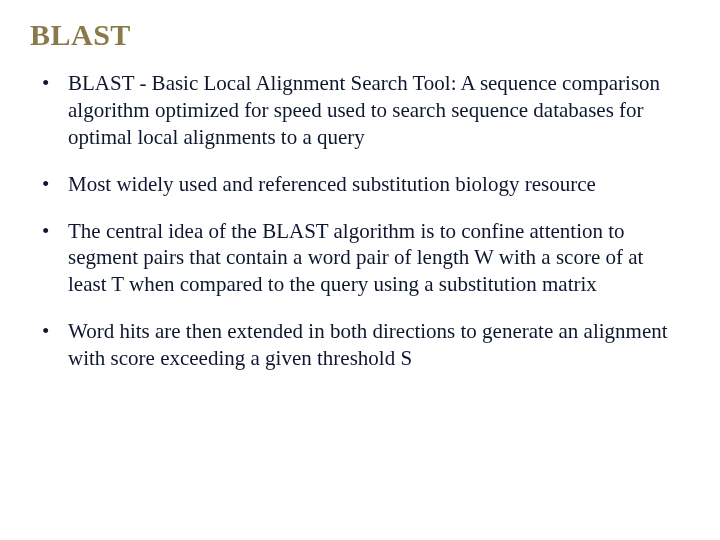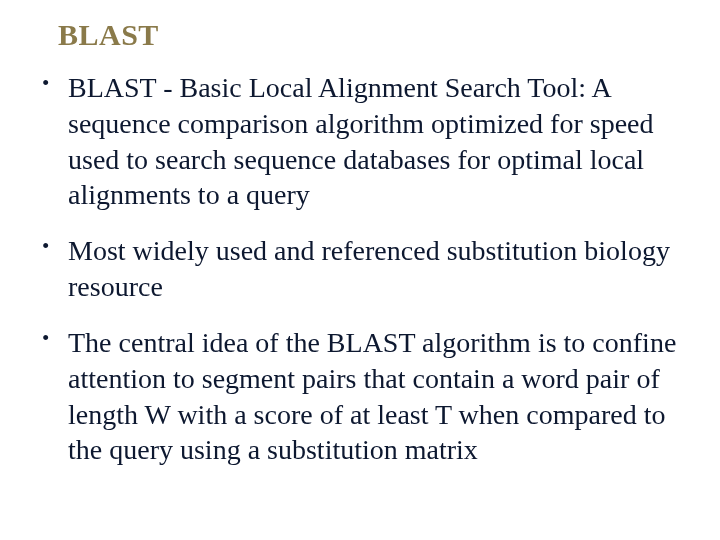--- a/index.html
+++ b/index.html
@@ -14,31 +14,30 @@
       font-family: Georgia, 'Times New Roman', serif;
       padding: 18px 40px 20px 30px;
       color: #1a1a2e;
     }
     .title {
       font-size: 30px;
       font-weight: bold;
       color: #8a7a4a;
       margin-bottom: 18px;
       letter-spacing: 0.5px;
-      margin-left: 28px;
     }
     .bullet-list {
       list-style: none;
       padding-left: 10px;
     }
     .bullet-item {
       position: relative;
       padding-left: 28px;
       margin-bottom: 20px;
-      font-size: 28px;
+      font-size: 21px;
       line-height: 1.28;
       color: #0d1830;
     }
     .bullet-item::before {
       content: "•";
       position: absolute;
       left: 2px;
       top: 0;
       font-size: 21px;
       color: #0d1830;
@@ -46,13 +45,14 @@
   </style>
 </head>
 <body>
 
 <h1 class="title">BLAST</h1>
 
 <ul class="bullet-list">
   <li class="bullet-item">BLAST - Basic Local Alignment Search Tool: A sequence comparison algorithm optimized for speed used to search sequence databases for optimal local alignments to a query</li>
   <li class="bullet-item">Most widely used and referenced substitution biology resource</li>
   <li class="bullet-item">The central idea of the BLAST algorithm is to confine attention to segment pairs that contain a word pair of length W with a score of at least T when compared to the query using a substitution matrix</li>
+  <li class="bullet-item">Word hits are then extended in both directions to generate an alignment with score exceeding  a given threshold S</li>
 </ul>
 
 </body></html>

